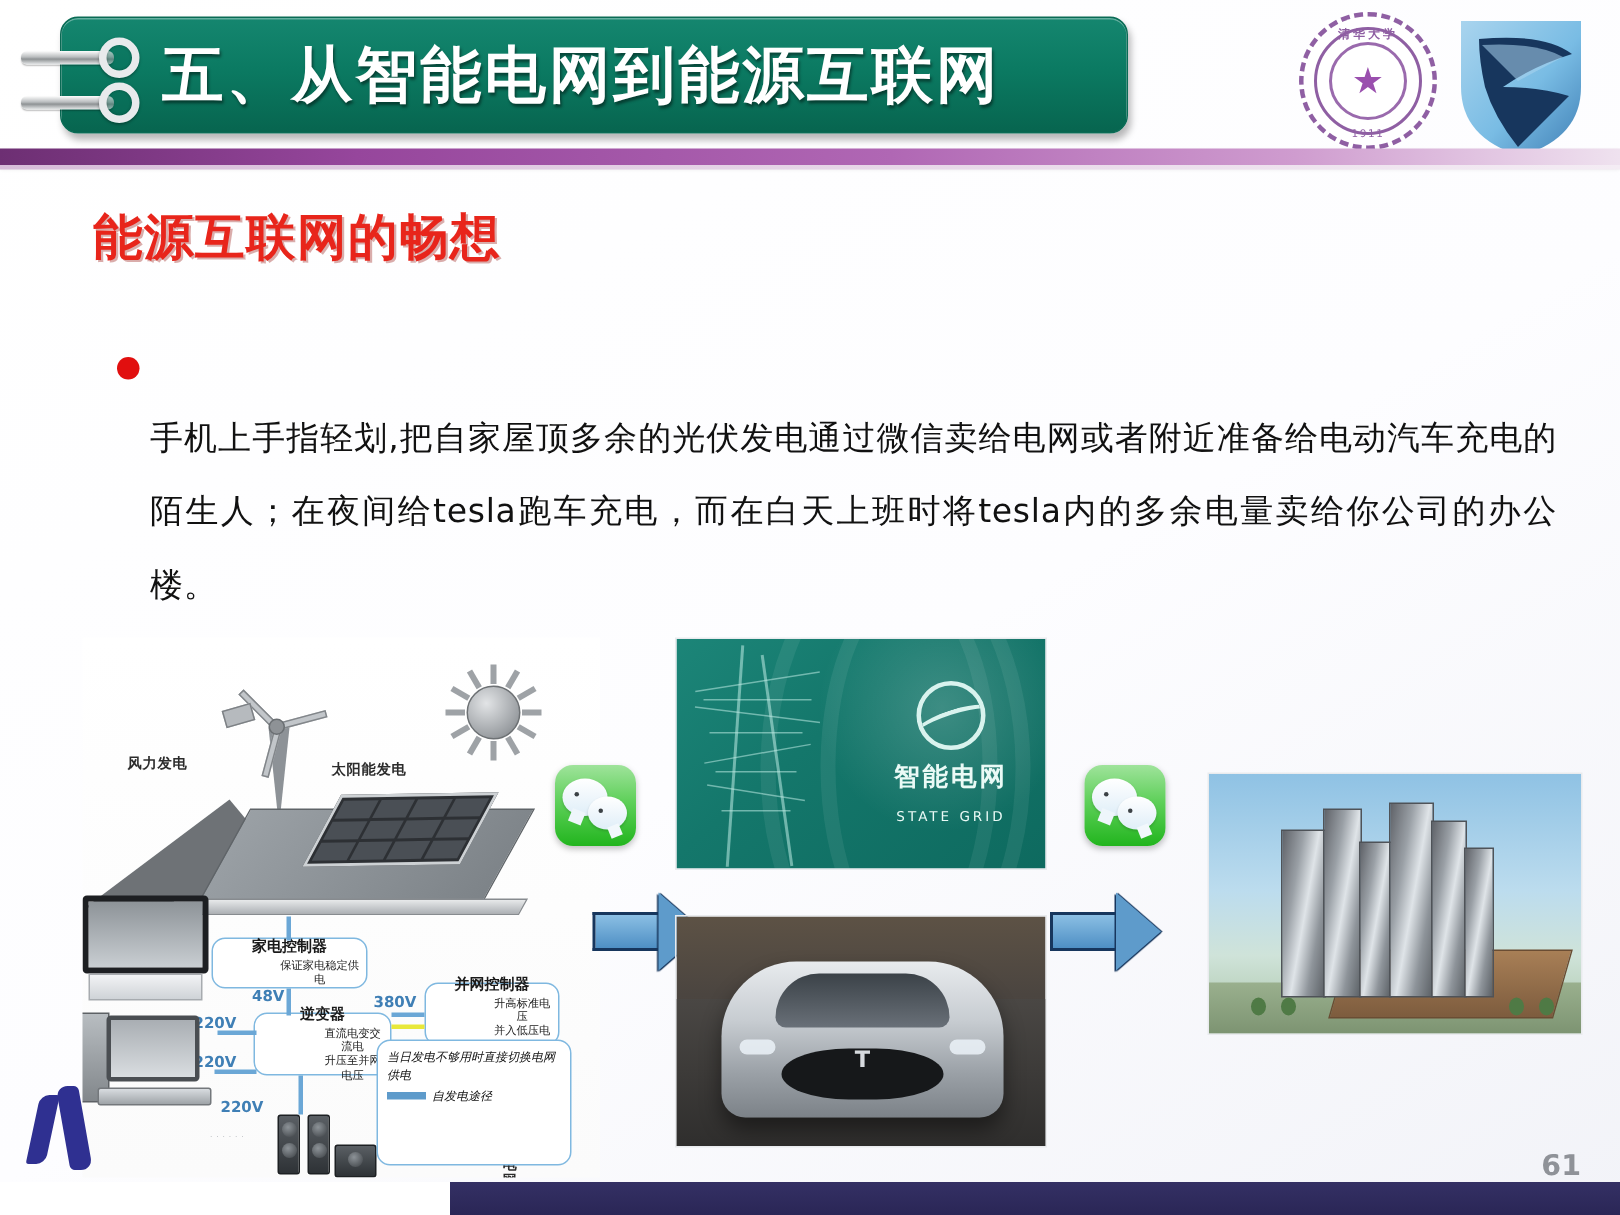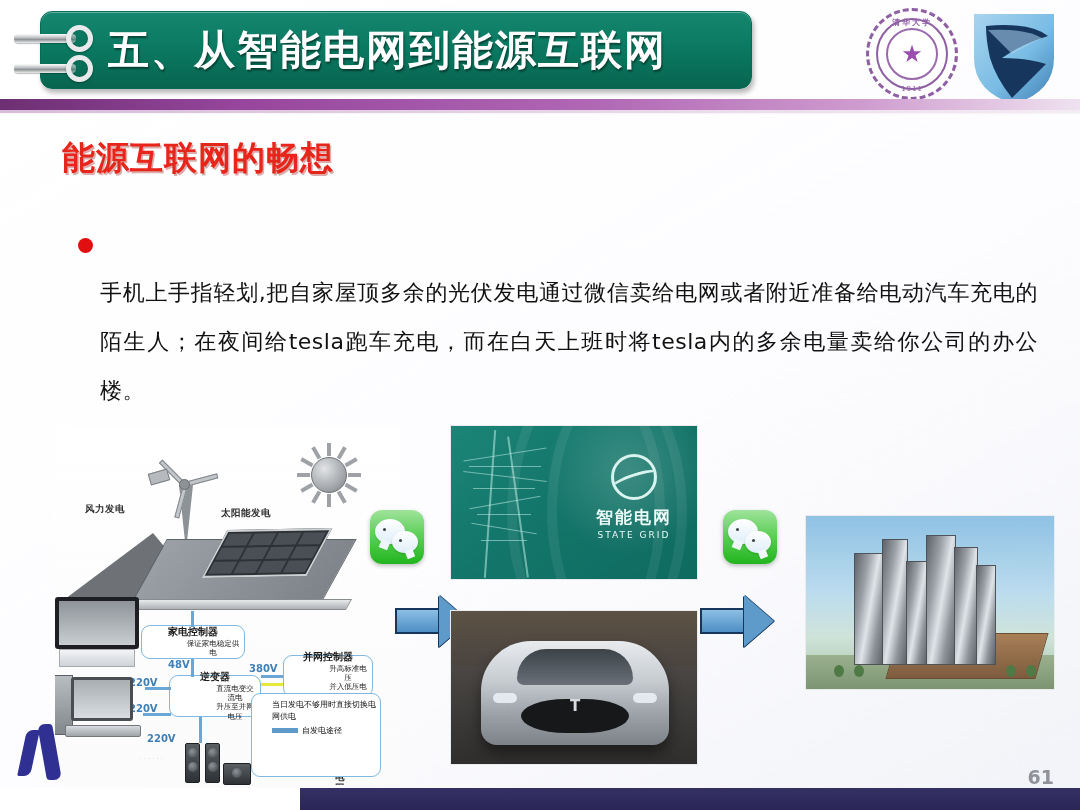--- a/index.html
+++ b/index.html
@@ -195,21 +195,21 @@
   .spk {
     position:absolute; background:linear-gradient(180deg,#5a5f64,#2e3236);
     border:1px solid #1d2023; border-radius:2px;
   }
   .spk i {
     display:block; width:10px; height:10px; margin:4px auto;
     border-radius:50%; background:radial-gradient(circle at 40% 35%,#8d9398,#3a3e42);
   }
   .legendbox {
     position:absolute; left:196px; top:268px; width:130px; height:84px;
-    background:#fff; border:1.4px solid #7fb8e0; border-radius:9px; padding:5px 4px 4px 20px;
+    background:#fff; border:1.4px solid #7fb8e0; border-radius:9px; padding:5px 4px 4px 6px;font-style:italic;
   }
   .legendbox .lt { font-size:8px; color:#111; line-height:1.45; }
   .legendbox .row { display:flex; align-items:center; gap:4px; }
   .lgsw { width:26px; height:5px; }
 
   
   .photo { position:absolute; background:#cfd3d8; border:1px solid #e9ebee; }
   #grid-photo {
     left:450px; top:10px; width:248px; height:155px;
     background:
@@ -232,21 +232,21 @@
   }
   #sg-logo .orb {
     width:46px; height:46px; margin:0 auto; border-radius:50%;
     border:3px solid #d9f3ee; position:relative; overflow:hidden;
   }
   #sg-logo .orb::after {
     content:""; position:absolute; left:-10px; top:16px; width:66px; height:22px;
     border-top:3px solid #d9f3ee; border-radius:50%; transform:rotate(-18deg);
   }
   #sg-logo .cn2 { font-size:17px; font-weight:bold; letter-spacing:2px; margin-top:6px; }
-  #sg-logo .en2 { font-size:9px; letter-spacing:2px; margin-top:1px; }
+  #sg-logo .en2 { font-size:9px; letter-spacing:2px; margin-top:11px; }
 
   #tesla-photo {
     left:450px; top:195px; width:248px; height:155px;
     background:linear-gradient(180deg,#5d5245 0%,#4b4540 34%,#3d3b39 100%);
     overflow:hidden;
   }
   #tesla-photo .road {
     position:absolute; left:0; bottom:0; width:100%; height:64%;
     background:linear-gradient(180deg,#4a4744,#2f2e2d);
   }

